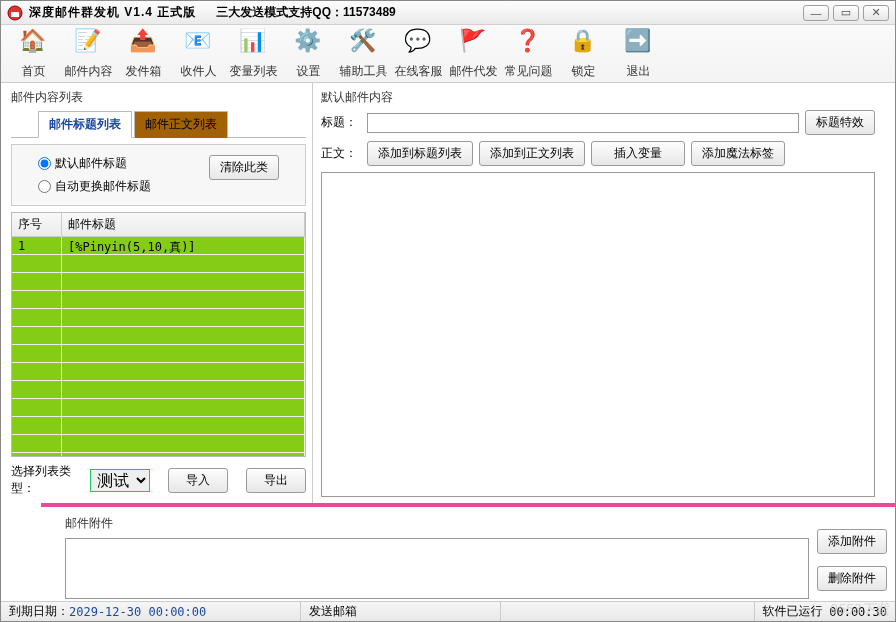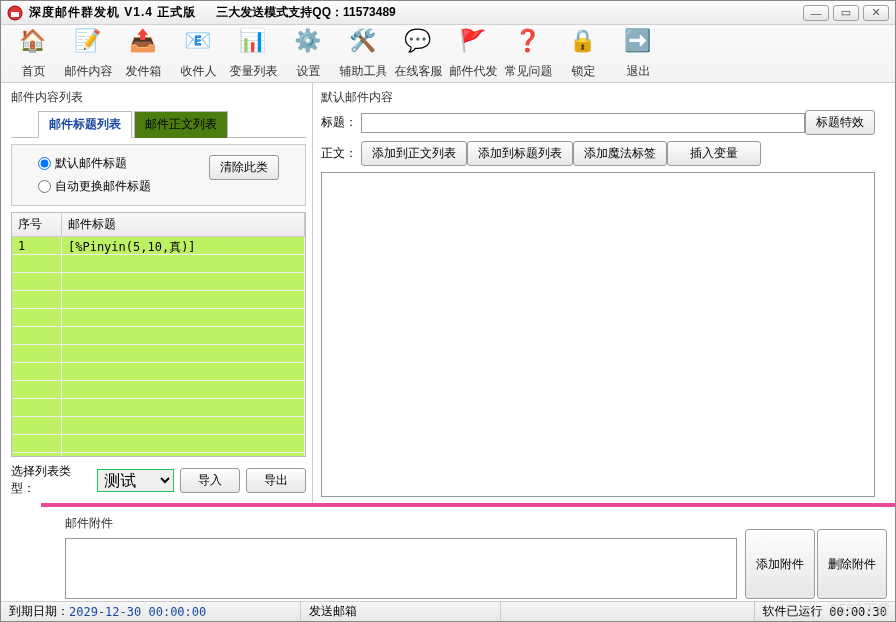--- a/index.html
+++ b/index.html
@@ -18,51 +18,51 @@
 .tool .ic { width:28px; height:28px; display:flex; align-items:center; justify-content:center; font-size:22px; }
 .tool .lbl { font-size:12px; color:#333; margin-top:8px; }
 
 .main { display:flex; height: calc(100% - 24px - 58px - 98px - 20px); }
 .left { width: 312px; border-right:1px solid #ccc; padding:2px 6px 6px 10px; display:flex; flex-direction:column; }
 .right { flex:1; padding:2px 20px 6px 8px; display:flex; flex-direction:column; }
 
 .section-title { font-size:12px; color:#333; margin: 4px 0 4px 0; }
 
 .tabs { display:flex; border-bottom:1px solid #bbb;padding-left:27px; }
-.tab { padding:4px 10px; border:1px solid #bbb; border-bottom:none; background:#4d7c0f; margin-right:2px; cursor:pointer; position:relative; top:1px; }
+.tab { padding:4px 10px; border:1px solid #bbb; border-bottom:none; background:#a16207; margin-right:2px; cursor:pointer; position:relative; top:1px; }
 .tab.active { background:#fff; color:#1a4aa0; font-weight:bold; border-bottom:1px solid #fff; }
 
 .option-box { border:1px solid #ccc; background:#f7f7f7; padding:10px 26px; margin-top:6px; display:flex; align-items:flex-start; gap:10px; }
 .radio-group { display:flex; flex-direction:column; gap:6px; }
 .radio-group label { display:flex; align-items:center; gap:4px; cursor:pointer; }
 .btn { background:linear-gradient(#fdfdfd,#e7e7e7); border:1px solid #9a9a9a; border-radius:3px; padding:3px 10px; cursor:pointer; font-size:12px; min-width:60px; text-align:center; }
 .btn-wide { min-width:94px; }
 
-.grid { flex:1; border:1px solid #bbb; margin-top:6px; background:#bef264; overflow:hidden; display:flex; flex-direction:column; }
+.grid { flex:1; border:1px solid #bbb; margin-top:6px; background:#84cc16; overflow:hidden; display:flex; flex-direction:column; }
 .grid-head { display:flex; background:linear-gradient(#f8f8f8,#ececec); border-bottom:1px solid #ccc; }
 .grid-head .gh { border-right:1px solid #ccc; padding:3px 6px; font-size:12px; }
 .grid-body { flex:1; overflow:auto; }
 .grid-row { display:flex; border-bottom:1px solid #eee; height:18px; }
 .grid-row .gc { border-right:1px solid #eee; padding:2px 6px; font-size:12px; font-family: SimSun, monospace; }
 .col-seq { width:50px; }
 .col-title { flex:1; }
 
-.left-bottom { display:flex; align-items:center; gap:6px; margin-top:6px; }
+.left-bottom { display:flex; align-items:center; gap:18px; margin-top:6px; }
 .left-bottom select { border:1px solid #22c55e; padding:1px 2px; font-size:16px; width:80px; }
 
-.row { display:flex; align-items:center; gap:0; margin-bottom:6px; }
+.row { display:flex; align-items:center; gap:6px; margin-bottom:6px; }
 .row .lbl { width:40px; }
 .row input[type=text] { flex:1; border:1px solid #999; padding:2px 4px; font-size:12px; height:20px; }
 .textarea-wrap { flex:1; }
 textarea { width:100%; height:100%; border:1px solid #999; resize:none; font-size:12px; padding:4px; }
 
 .attachments { height:98px; border-top:4px solid #ec4899; padding:4px 8px 2px 24px; display:flex; gap:8px;margin-left:40px; }
 .att-left { flex:1; display:flex; flex-direction:column; }
 .att-listbox { flex:1; border:1px solid #999; background:#fff; margin-top:2px; }
-.att-right { display:flex; flex-direction:row; gap:2px; justify-content:flex-start; padding-top:18px; }
+.att-right { display:flex; flex-direction:column; gap:12px; justify-content:flex-start; padding-top:18px; }
 
 .statusbar { height:20px; background:linear-gradient(#f6f6f6,#e8e8e8); border-top:1px solid #ccc; display:flex; align-items:center; font-size:12px; }
 .statusbar .cell { padding:0 8px; border-right:1px solid #ccc; height:100%; display:flex; align-items:center; }
 .statusbar .flex { flex:1; }
 .statusbar .watermark { position:absolute; right:6px; bottom:2px; color:#ccc; font-style:italic; font-size:14px; pointer-events:none; font-family: Arial; opacity:0.7;}
 </style>
 </head>
 <body>
 
 <div class="titlebar">
@@ -221,24 +221,24 @@
 
   <div class="right">
     <div class="section-title">默认邮件内容</div>
     <div class="row">
       <span class="lbl">标题：</span>
       <input type="text" value="" style="">
       <button class="btn" style="min-width:70px">标题特效</button>
     </div>
     <div class="row">
       <span class="lbl">正文：</span>
+      <button class="btn btn-wide">添加到标题列表</button>
       <button class="btn btn-wide">添加到正文列表</button>
-      <button class="btn btn-wide">添加到标题列表</button>
+      <button class="btn btn-wide">插入变量</button>
       <button class="btn btn-wide">添加魔法标签</button>
-      <button class="btn btn-wide">插入变量</button>
     </div>
     <div class="textarea-wrap">
       <textarea style=""></textarea>
     </div>
   </div>
 </div>
 
 <div class="attachments">
   <div class="att-left">
     <div class="section-title">邮件附件</div>

